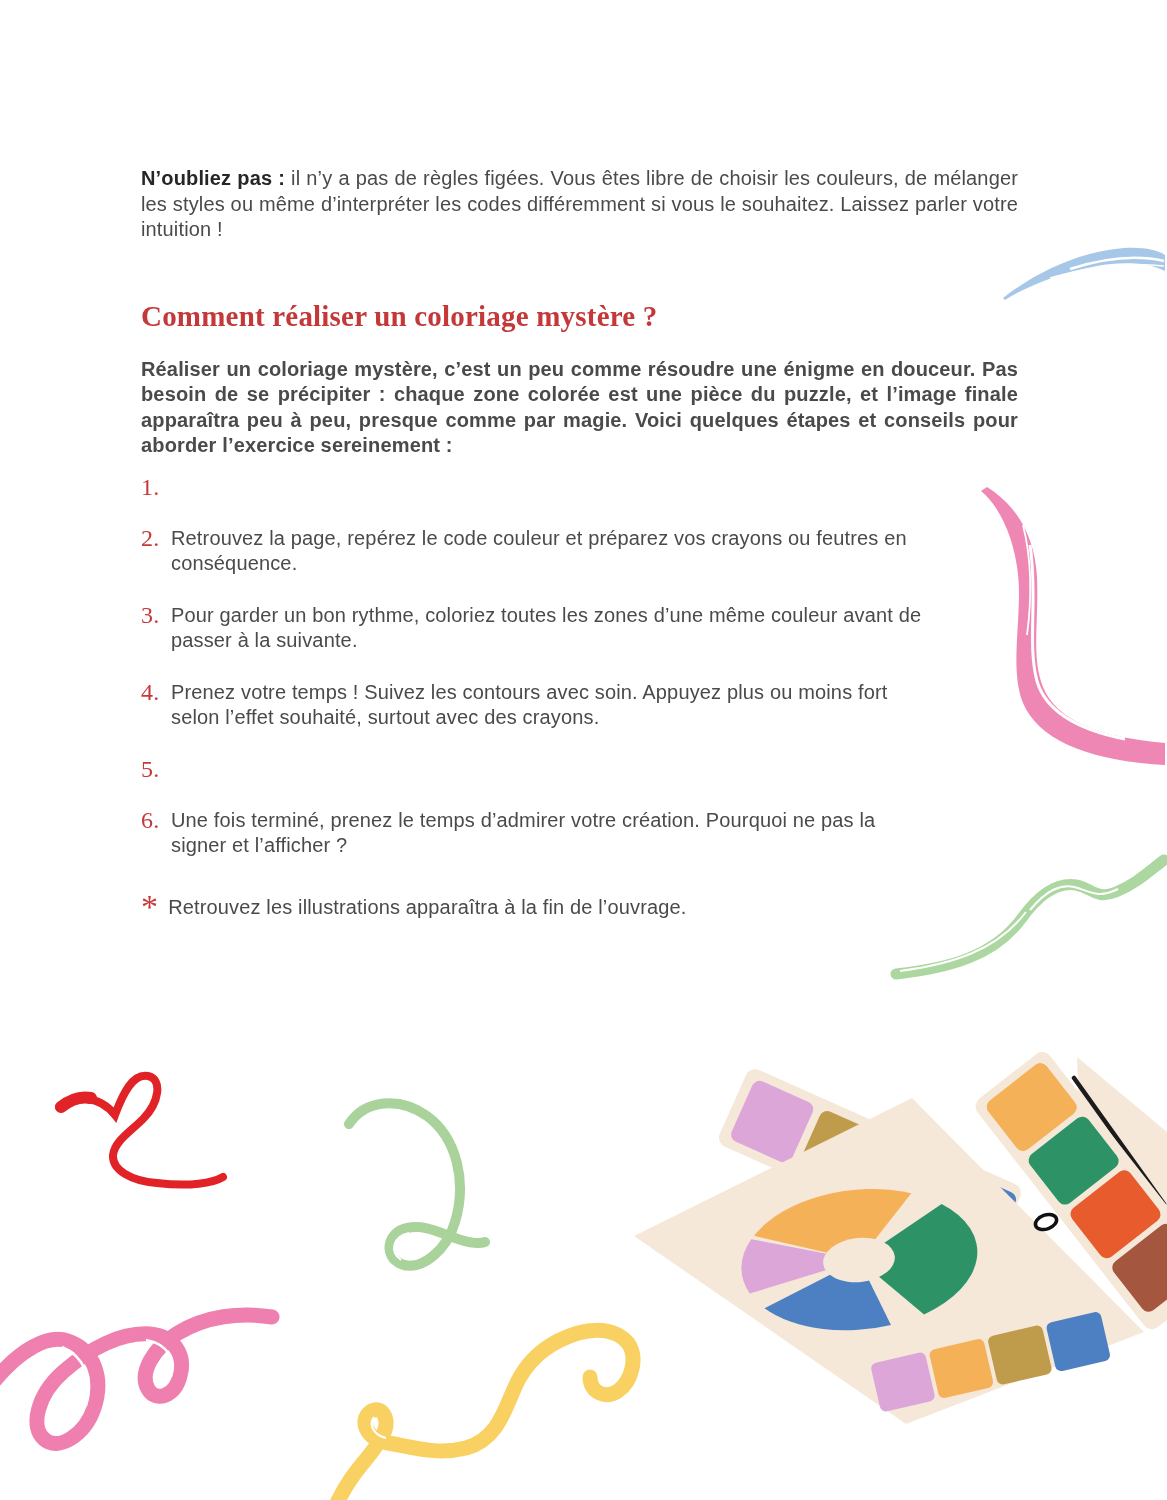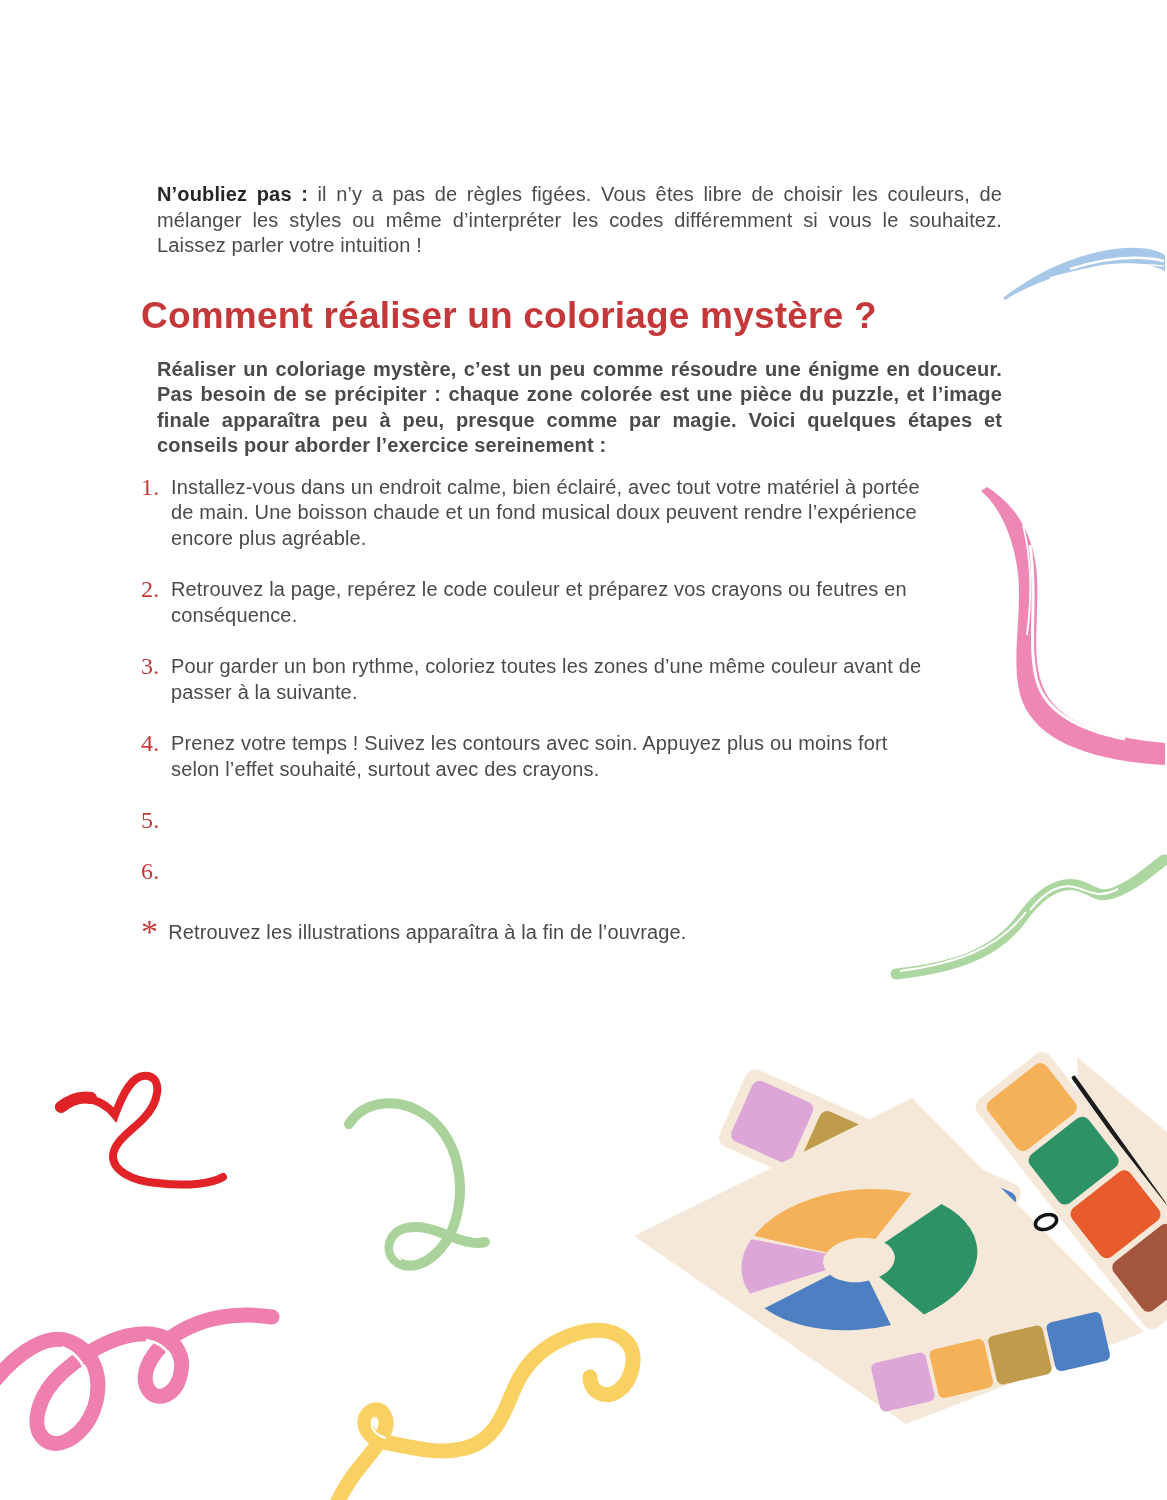--- a/index.html
+++ b/index.html
@@ -3,24 +3,24 @@
 <meta charset="utf-8">
 <style>
   html,body{margin:0;padding:0;background:#ffffff;}
   .page{position:relative;width:1167px;height:1500px;background:#fff;overflow:hidden;
         font-family:"Liberation Sans","DejaVu Sans",sans-serif;}
   svg{display:block;}
   .deco{position:absolute;pointer-events:none;}
 
   .text-col{position:absolute;left:141px;top:166px;width:877px;
             color:var(--body-gray);font-size:20px;line-height:25.5px;letter-spacing:.15px;}
-  p.j{text-align:justify;margin:16px;}
+  p.j{text-align:justify;margin:0;}
   .intro strong{color:var(--bold-gray);font-weight:700;}
-  h2.section-title{font-family:Liberation Sans, sans-serif;font-weight:600;
-      font-size:37px;line-height:34px;color:var(--accent-red);margin:40px 0 24px;letter-spacing:.2px;}
+  h2.section-title{font-family:Liberation Serif, serif;font-weight:600;
+      font-size:29px;line-height:34px;color:var(--accent-red);margin:56px 0 24px;letter-spacing:.2px;}
   .desc{margin:0 0 12px;font-weight:bold;}
   ol.steps{list-style:none;margin:16px 0 0;padding:0;}
   .step{display:flex;gap:8px;margin-bottom:26px;}
   .step-num{font-family:"Liberation Serif","DejaVu Serif",serif;font-size:24px;line-height:25px;
       color:var(--accent-red);min-width:22px;flex:0 0 auto;}
   .step-text{flex:1;max-width:757px;}
   .footnote{display:flex;gap:10px;margin-top:34px;align-items:flex-start;}
   .footnote-marker{font-family:"Liberation Serif","DejaVu Serif",serif;font-size:34px;line-height:28px;
       color:var(--accent-red);flex:0 0 auto;}
   .footnote-text{padding-top:2px;}
@@ -114,39 +114,39 @@
 
     <p class="j intro"><strong>N’oubliez pas :</strong><span> il n’y a pas de règles figées. Vous êtes libre de choisir les couleurs, de mélanger les styles ou même d’interpréter les codes différemment si vous le souhaitez. Laissez parler votre intuition !</span></p>
 
     <h2 class="section-title">Comment réaliser un coloriage mystère ?</h2>
 
     <p class="j desc">Réaliser un coloriage mystère, c’est un peu comme résoudre une énigme en douceur. Pas besoin de se précipiter : chaque zone colorée est une pièce du puzzle, et l’image finale apparaîtra peu à peu, presque comme par magie. Voici quelques étapes et conseils pour aborder l’exercice sereinement :</p>
 
     <ol class="steps">
       <li class="step">
         <span class="step-num">1.</span>
-        <span class="step-text">Installez-vous dans un endroit calme, bien éclairé, avec tout votre matériel à portée de main. Une boisson chaude et un fond musical doux peuvent rendre l’expérience encore plus agréable.</span>
       </li>
       <li class="step">
         <span class="step-num">2.</span>
         <span class="step-text">Retrouvez la page, repérez le code couleur et préparez vos crayons ou feutres en conséquence.</span>
       </li>
       <li class="step">
         <span class="step-num">3.</span>
         <span class="step-text">Pour garder un bon rythme, coloriez toutes les zones d’une même couleur avant de passer à la suivante.</span>
       </li>
       <li class="step">
         <span class="step-num">4.</span>
         <span class="step-text">Prenez votre temps ! Suivez les contours avec soin. Appuyez plus ou moins fort selon l’effet souhaité, surtout avec des crayons.</span>
       </li>
       <li class="step">
         <span class="step-num">5.</span>
       </li>
       <li class="step">
         <span class="step-num">6.</span>
+        <span class="step-text">Une fois terminé, prenez le temps d’admirer votre création. Pourquoi ne pas la signer et l’afficher ?</span>
       </li>
     </ol>
 
     <div class="footnote">
       <span class="footnote-marker">*</span>
       <span class="footnote-text">Retrouvez les illustrations apparaîtra à la fin de l’ouvrage.</span>
     </div>
 
   </div>
 </div>

